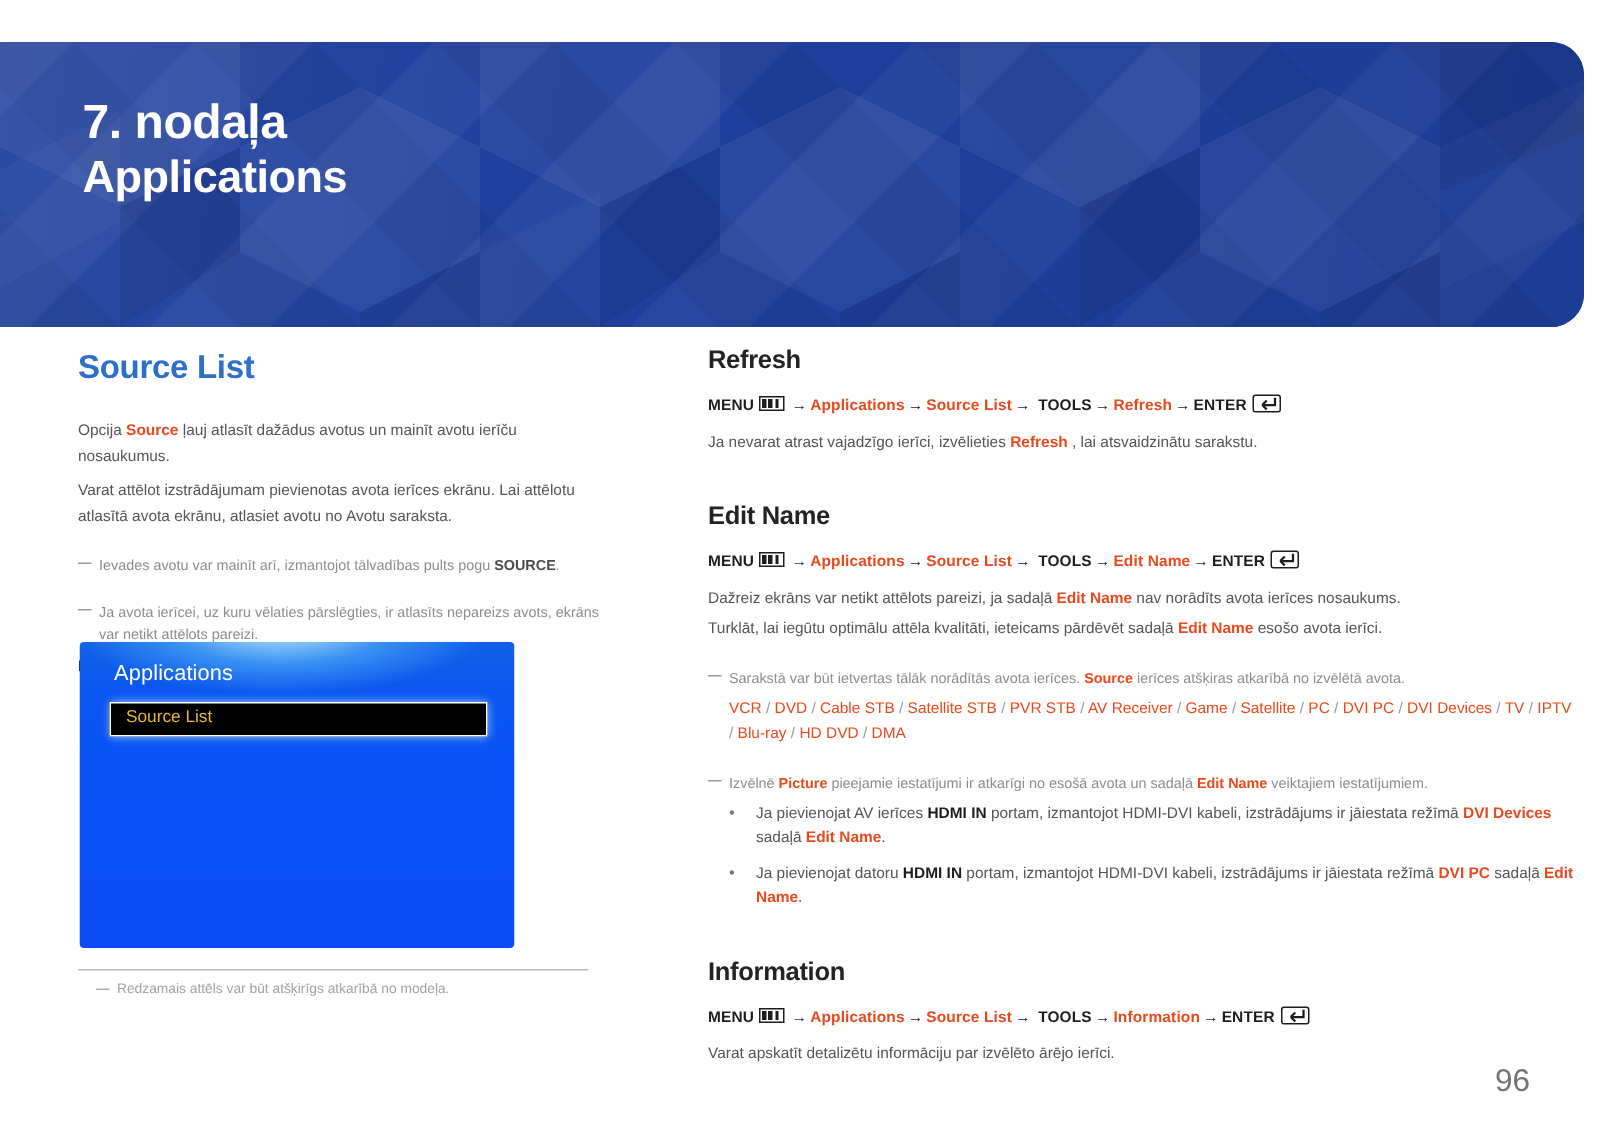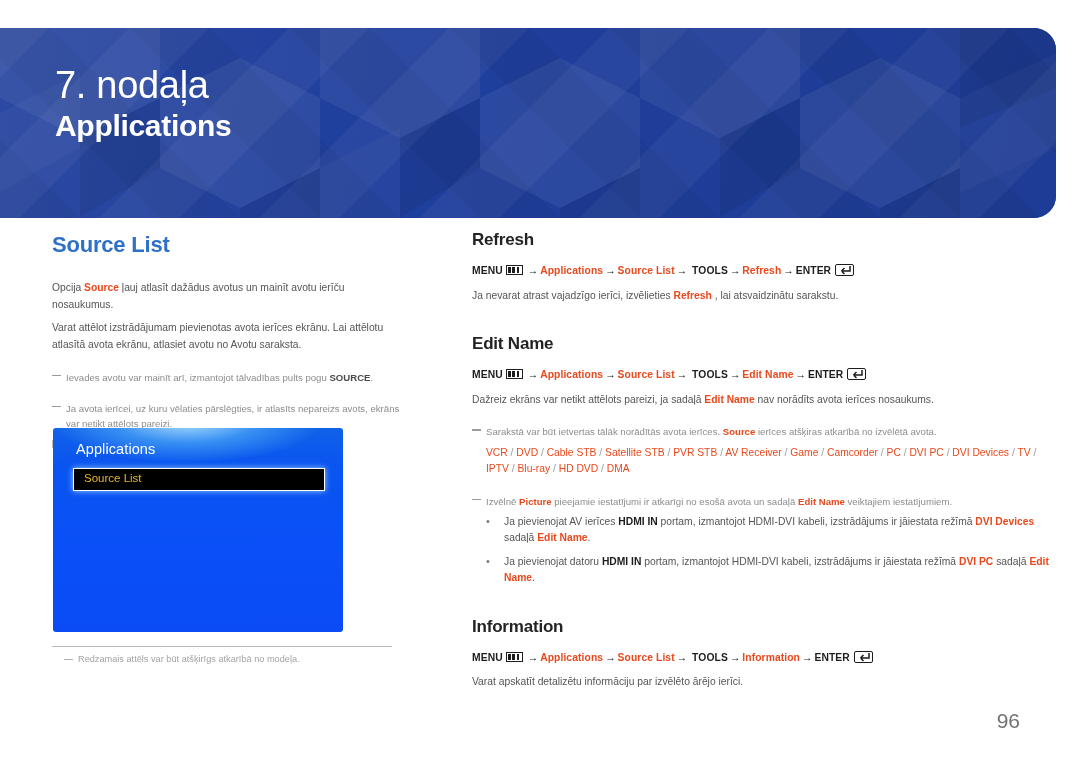--- a/index.html
+++ b/index.html
@@ -36,21 +36,21 @@
   .banner-sheen {
     position: absolute; inset: 0;
     background: linear-gradient(100deg, rgba(255,255,255,0.06) 0%, rgba(255,255,255,0.0) 38%, rgba(0,0,0,0.05) 100%);
   }
   .banner-text {
     position: absolute;
     left: 85px; top: 34px;
     color: #ffffff;
   }
   .chapter-num {
-    font-size: 38px; font-weight: normal;
+    font-size: 32px; font-weight: bold;
     letter-spacing: -0.3px;
     line-height: 1.22;
     white-space: nowrap;
   }
   .chapter-title {
     font-size: 30px; font-weight: bold;
     letter-spacing: -0.3px;
     line-height: 1.22;
     white-space: nowrap;
   }
@@ -319,24 +319,25 @@
         </svg></span></div>
   <p class="body"><span>Ja nevarat atrast vajadzīgo ierīci, izvēlieties </span><span class="kw">Refresh</span><span> , lai atsvaidzinātu sarakstu.</span></p>
 
   <h2 class="sec-dark spaced">Edit Name</h2>
   <div class="menupath"><span>MENU</span><span class="icon-menu"><i></i><i></i><i></i></span><span class="arrow">→</span><span class="red">Applications</span><span class="arrow">→</span><span class="red">Source List</span><span class="arrow">→</span>&nbsp;<span>TOOLS</span><span class="arrow">→</span><span class="red">Edit Name</span><span class="arrow">→</span><span>ENTER</span><span class="icon-enter"><svg width="14" height="9" viewBox="0 0 14 9">
           <path d="M12 0 L12 5 L3.5 5 M3.5 5 L6.5 2 M3.5 5 L6.5 8" stroke="#1d1d1d" stroke-width="1.5" fill="none"></path>
         </svg></span></div>
 
   <p class="body tight"><span>Dažreiz ekrāns var netikt attēlots pareizi, ja sadaļā </span><span class="kw">Edit Name</span><span> nav norādīts avota ierīces nosaukums.</span></p>
 
+  <p class="body tight"><span>Turklāt, lai iegūtu optimālu attēla kvalitāti, ieteicams pārdēvēt sadaļā </span><span class="kw">Edit Name</span><span> esošo avota ierīci.</span></p>
 
   <div class="note"><span>Sarakstā var būt ietvertas tālāk norādītās avota ierīces. </span><span class="kw">Source</span><span> ierīces atšķiras atkarībā no izvēlētā avota.</span></div>
 
-  <div class="devlist"><b>VCR</b> / <b>DVD</b> / <b>Cable STB</b> / <b>Satellite STB</b> / <b>PVR STB</b> / <b>AV Receiver</b> / <b>Game</b> / <b>Camcorder</b> / <b>PC</b> / <b>DVI PC</b> / <b>DVI Devices</b> / <b>TV</b> / <b>IPTV</b> / <b>Blu-ray</b> / <b>HD DVD</b> / <b>DMA</b></div>
+  <div class="devlist"><b>VCR</b> / <b>DVD</b> / <b>Cable STB</b> / <b>Satellite STB</b> / <b>PVR STB</b> / <b>AV Receiver</b> / <b>Game</b> / <b>Satellite</b> / <b>PC</b> / <b>DVI PC</b> / <b>DVI Devices</b> / <b>TV</b> / <b>IPTV</b> / <b>Blu-ray</b> / <b>HD DVD</b> / <b>DMA</b></div>
 
   <div class="note"><span>Izvēlnē </span><span class="kw">Picture</span><span> pieejamie iestatījumi ir atkarīgi no esošā avota un sadaļā </span><span class="kw">Edit Name</span><span> veiktajiem iestatījumiem.</span></div>
 
   <ul class="bullets">
     <li><span>Ja pievienojat AV ierīces </span><span class="kwb">HDMI IN</span><span> portam, izmantojot HDMI-DVI kabeli, izstrādājums ir jāiestata režīmā </span><span class="kw">DVI Devices</span><span> sadaļā </span><span class="kw">Edit Name</span><span>.</span></li>
     <li><span>Ja pievienojat datoru </span><span class="kwb">HDMI IN</span><span>  portam, izmantojot HDMI-DVI kabeli, izstrādājums ir jāiestata režīmā </span><span class="kw">DVI PC</span><span> sadaļā </span><span class="kw">Edit Name</span><span>.</span></li>
   </ul>
 
   <h2 class="sec-dark spaced">Information</h2>
   <div class="menupath"><span>MENU</span><span class="icon-menu"><i></i><i></i><i></i></span><span class="arrow">→</span><span class="red">Applications</span><span class="arrow">→</span><span class="red">Source List</span><span class="arrow">→</span>&nbsp;<span>TOOLS</span><span class="arrow">→</span><span class="red">Information</span><span class="arrow">→</span><span>ENTER</span><span class="icon-enter"><svg width="14" height="9" viewBox="0 0 14 9">

